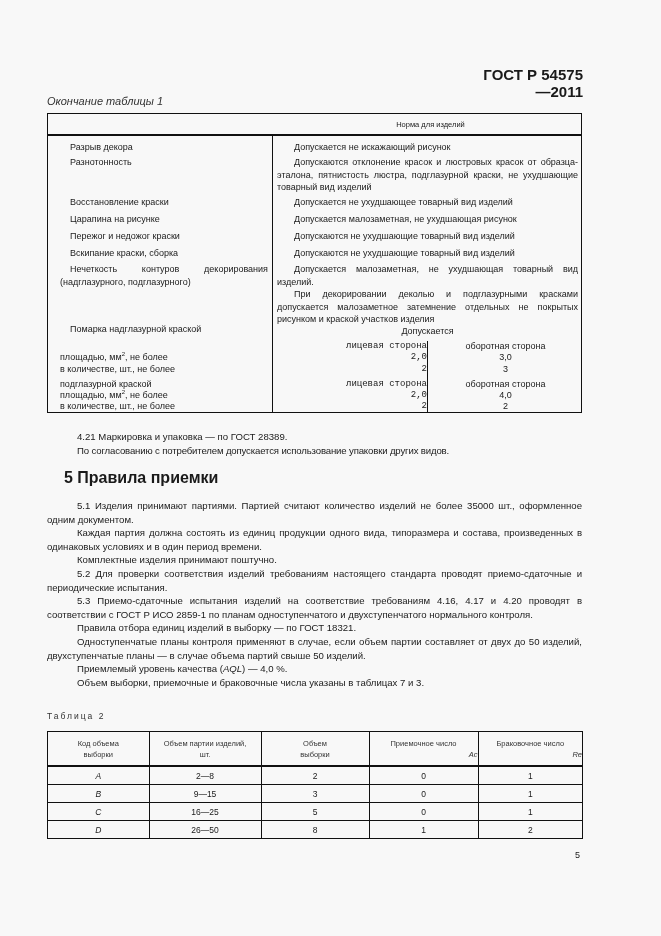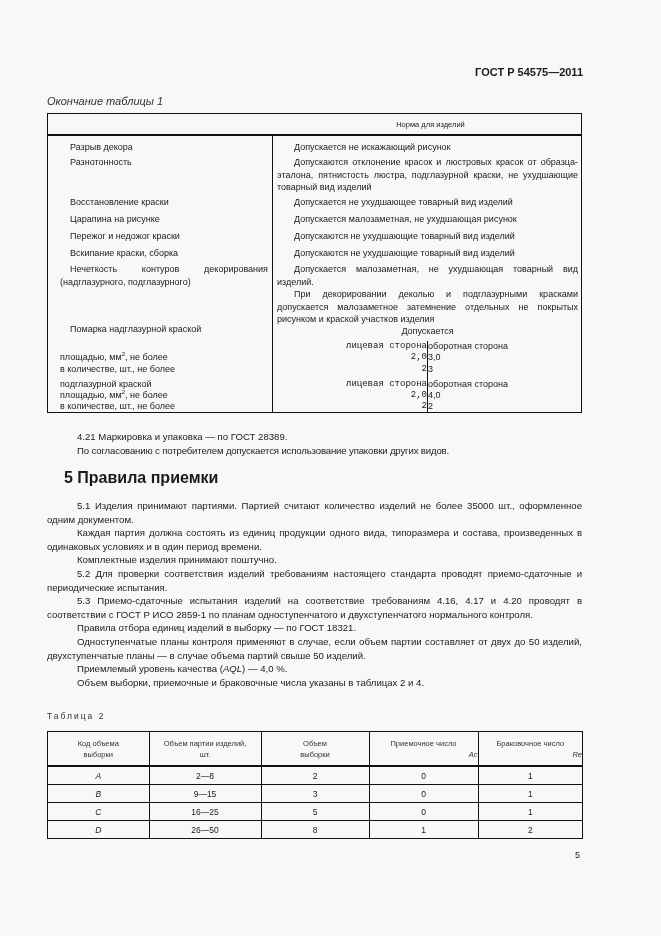--- a/index.html
+++ b/index.html
@@ -7,21 +7,21 @@
     width: 661px; height: 936px;
     background: #f8f8f8;
     position: relative;
     overflow: hidden;
     font-family: "Liberation Sans", sans-serif;
     color: #1a1a1a;
   }
   .abs { position: absolute; }
   .doc-code {
     left: 470px; top: 66px; width: 113px; text-align: right;
-    font-size: 11px; font-weight: bold; letter-spacing: 0;
+    font-size: 15px; font-weight: bold; letter-spacing: 0;
   }
   .caption-italic {
     left: 47px; top: 95px; font-size: 11px; font-style: italic; color: #333;
   }
   
   .t1 {
     left: 47px; top: 113px; width: 535px; height: 300px;
     border: 1.5px solid #111; box-sizing: border-box;
     font-size: 9px;
   }
@@ -36,21 +36,21 @@
   }
   .t1-head .c1 { left: 0; width: 224px; border-right: 1px solid #111; }
   .t1-head .c2 { left: 224px; right: 0; padding-left: 8px; }
   .vline-main { position: absolute; left: 224px; top: 22px; bottom: 0; width: 1px; background: #111; }
   .vline-split { position: absolute; left: 379px; top: 227px; bottom: 0; width: 1px; background: #111; }
   .t1 .cell { position: absolute; line-height: 12.5px; }
   .t1 .lft { left: 22px; width: 196px; }
   .t1 .rgt { left: 229px; width: 301px; text-align: justify; }
   .t1 .rgt .ind { text-indent: 17px; }
   .t1 .sub-l { left: 0; width: 155px; text-align: right; font-family: Liberation Mono, monospace; }
-  .t1 .sub-r { left: 380px; width: 155px; }
+  .t1 .sub-r { left: 380px; width: 155px; text-align: center; }
   .t1 .mid { left: 224px; width: 311px; text-align: center; }
   .t1 .lft-plain { left: 12px; width: 210px; }
   sup { font-size: 6px; vertical-align: 4px; line-height: 0; }
 
   .body-text { font-size: 9.6px; line-height: 13.6px; }
   .para { position: absolute; left: 47px; width: 535px; text-align: justify; }
   .para .ind { text-indent: 30px; }
   .para-tight { letter-spacing: -0.15px; }
   .section-title {
     left: 64px; top: 471px; font-size: 16px; font-weight: bold;
@@ -161,21 +161,21 @@
 
   <div class="para" style="top:499px;">
     <div class="ind">5.1  Изделия принимают партиями. Партией считают количество изделий не более 35000 шт., оформленное одним документом.</div>
     <div class="ind">Каждая партия должна состоять из единиц продукции одного вида, типоразмера и состава, произведенных в одинаковых условиях и в один период времени.</div>
     <div class="ind">Комплектные изделия принимают поштучно.</div>
     <div class="ind">5.2  Для проверки соответствия изделий требованиям настоящего стандарта проводят приемо-сдаточные и периодические испытания.</div>
     <div class="ind">5.3  Приемо-сдаточные испытания изделий на соответствие требованиям 4.16, 4.17 и 4.20 проводят в соответствии с ГОСТ Р ИСО 2859-1 по планам одноступенчатого и двухступенчатого нормального контроля.</div>
     <div class="ind">Правила отбора единиц изделий в выборку — по ГОСТ 18321.</div>
     <div class="ind">Одноступенчатые планы контроля применяют в случае, если объем партии составляет от двух до 50 изделий, двухступенчатые планы — в случае объема партий свыше 50 изделий.</div>
     <div class="ind"><span>Приемлемый уровень качества (</span><span class="it">AQL</span><span>) — 4,0 %.</span></div>
-    <div class="ind">Объем выборки, приемочные и браковочные числа указаны в таблицах 2 и 4.</div>
+    <div class="ind">Объем выборки, приемочные и браковочные числа указаны в таблицах 7 и 3.</div>
   </div>
 </div>
 
 <div class="abs table-label">Таблица 2</div>
 
 <div class="abs t2">
   <table>
     <colgroup>
       <col style="width:101px">
         <col style="width:112px">

